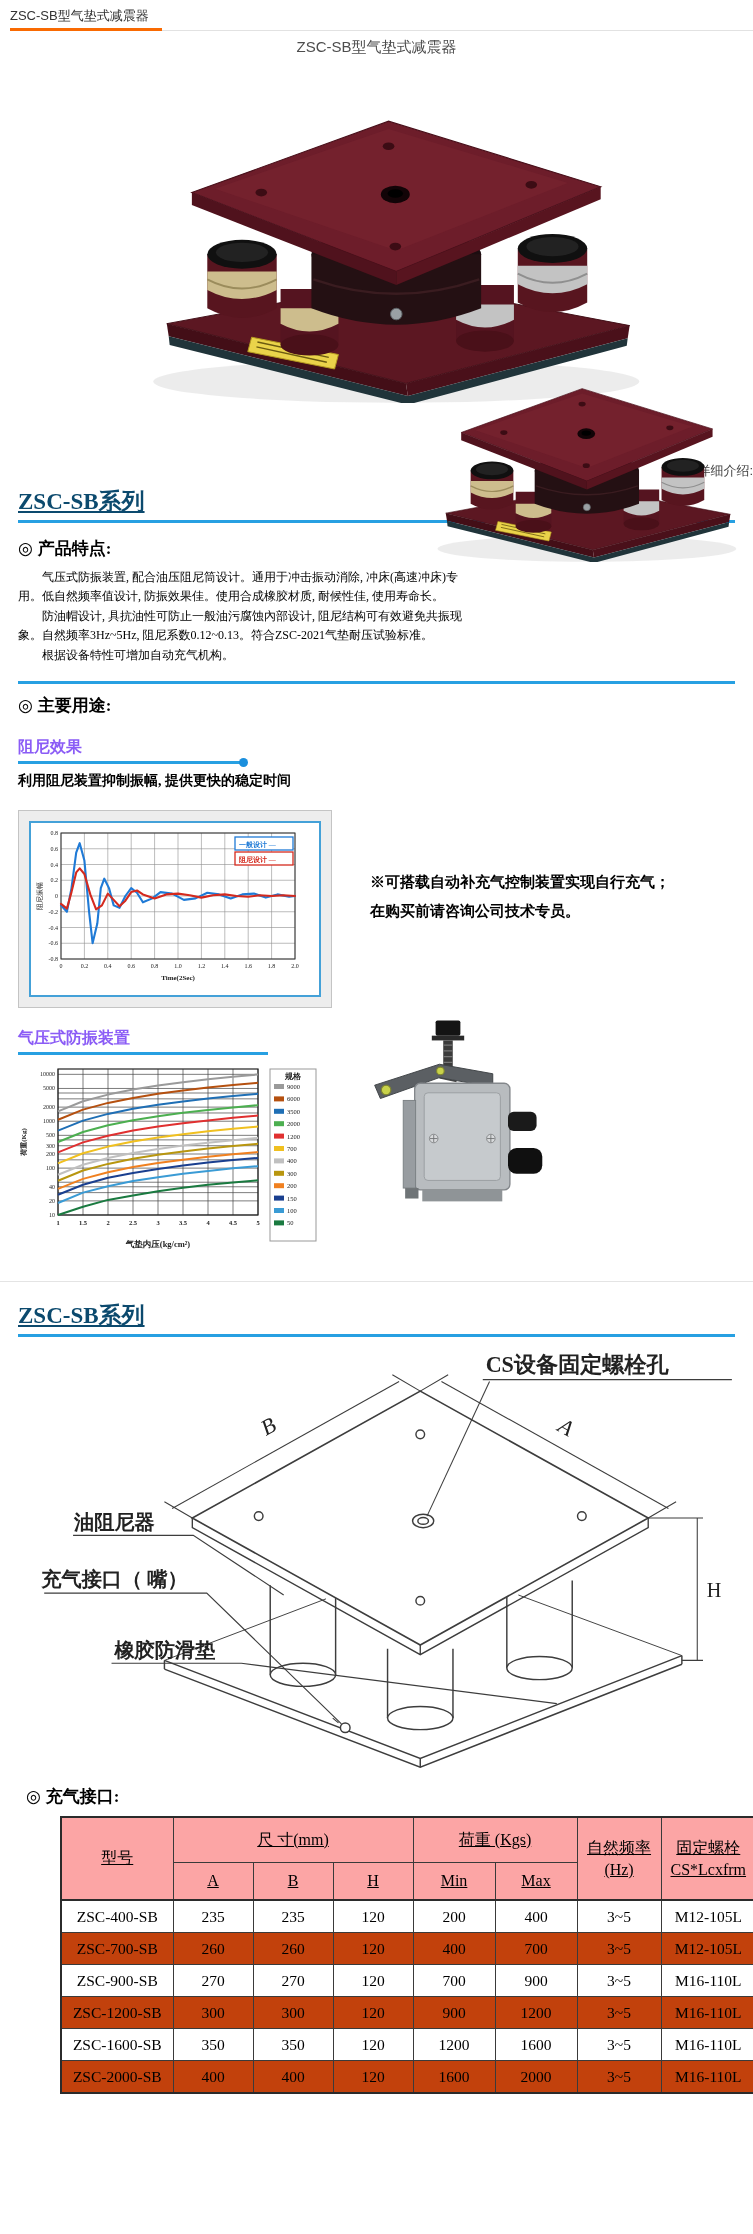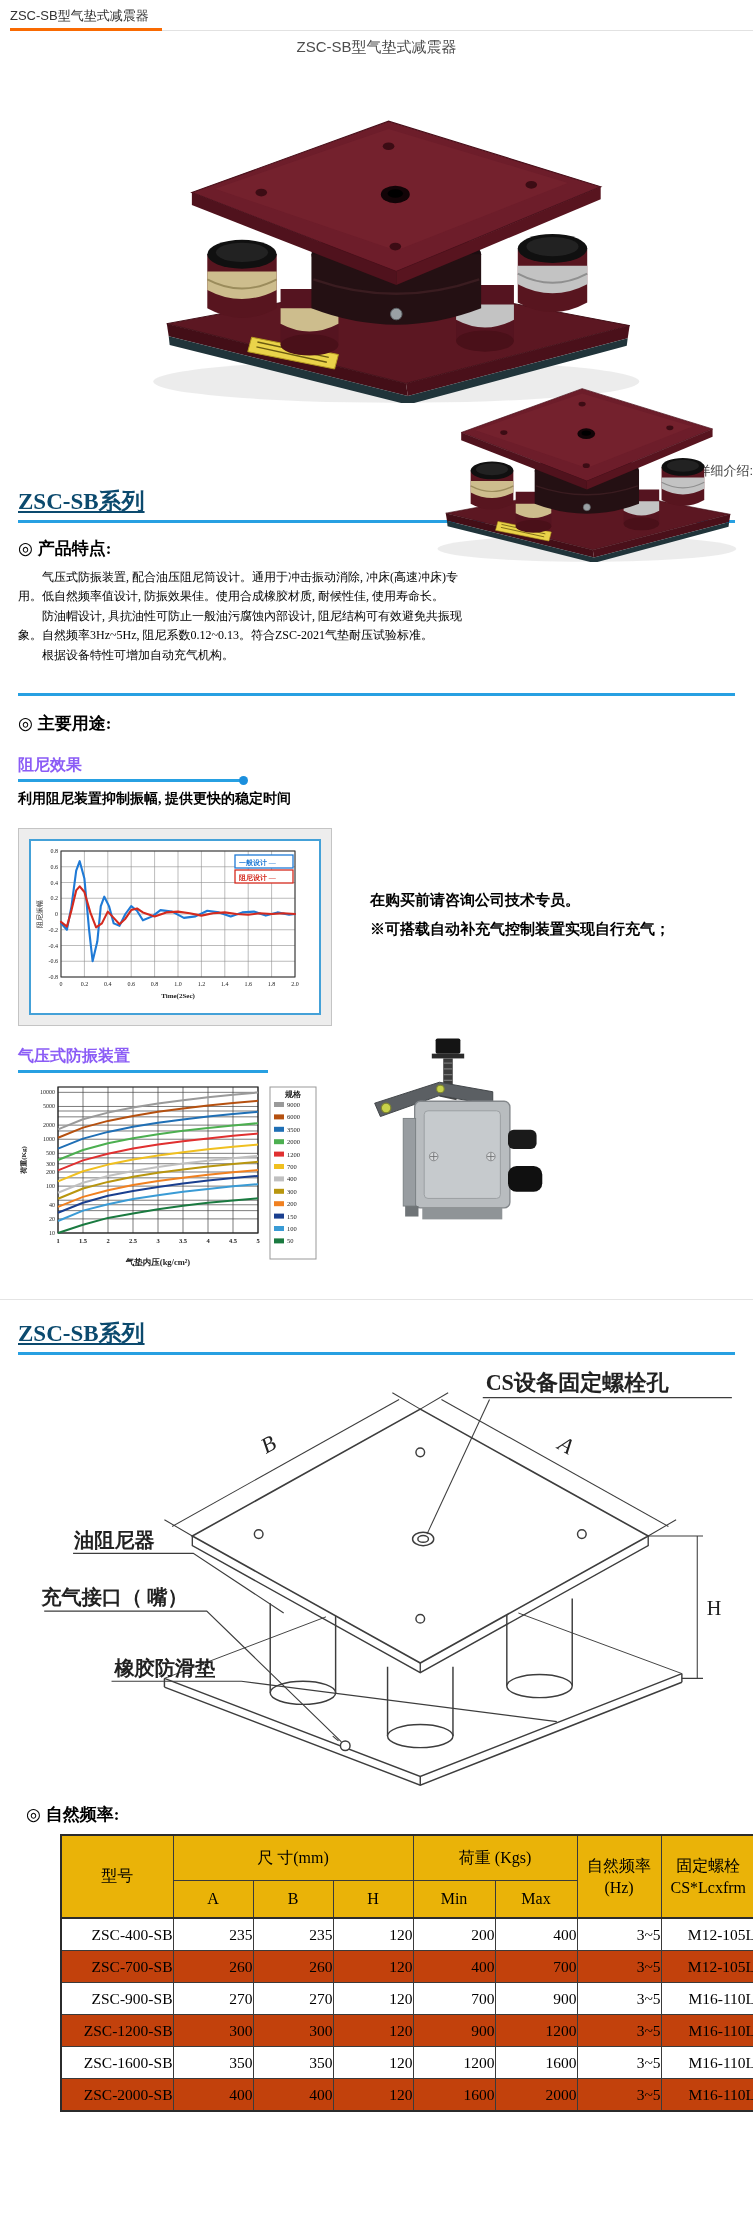--- a/index.html
+++ b/index.html
@@ -15,44 +15,44 @@
   .intro{margin:52px 0 6px 8px;font-family:"Liberation Sans","DejaVu Sans",sans-serif;font-size:13px;color:#3f3f3f;text-align:right;}
   .content{padding:0 18px;}
   .sec-rel{position:relative;}
   h2.series{margin:4px 0 0;font-size:23px;font-weight:bold;color:#0c4a6e;text-decoration:underline;}
   .blue-rule{height:3px;background:#27a0e2;margin-top:3px;}
   .bullet-line{margin-top:14px;font-size:17px;font-weight:bold;}
   .ring{font-size:17px;margin-right:5px;}
   .feature-text{width:446px;margin-top:8px;}
   .feature-text p{margin:0;font-size:12px;line-height:1.62;text-indent:2em;}
   .side-photo{position:absolute;right:-6px;top:-132px;}
-  .usage{margin-top:28px;border-top:3px solid #27a0e2;padding-top:12px;}
+  .usage{margin-top:16px;border-top:3px solid #27a0e2;padding-top:6px;}
   .usage p{margin:6px 0 0;width:438px;font-size:16px;line-height:1.62;text-indent:2em;}
   h3.blue-sub{margin:20px 0 0;font-size:16px;font-weight:bold;color:#8b5cf6;}
   .short-rule{position:relative;height:3px;background:#27a0e2;width:222px;margin-top:3px;}
   .short-rule .dot{position:absolute;right:-8px;top:-3px;width:9px;height:9px;border-radius:50%;background:#1b8fdd;}
   .short-rule2{height:3px;background:#27a0e2;width:250px;margin-top:3px;}
   .damp-caption{margin:8px 0 20px;font-size:14px;font-weight:bold;}
   .damp-row{display:flex;align-items:flex-start;}
   .chart-card{background:#ededed;border:1px solid #c4c4c4;padding:10px;width:292px;}
   .chart-frame{background:#fff;border:2px solid #44a1d8;padding:3px 2px;}
   .dnote{margin:58px 0 0 38px;font-size:15px;font-weight:600;line-height:1.9;}
   .load-row{display:flex;align-items:flex-start;margin-top:6px;}
   .valve-wrap{margin:-48px 0 0 28px;}
   .divider{border-top:1px solid #e4e4e4;margin-top:30px;}
   .diagram-wrap{margin-top:6px;}
   .spec-title{margin:10px 0 8px 8px;font-size:17px;font-weight:bold;}
   table.spec{border-collapse:collapse;margin-left:42px;width:695px;table-layout:fixed;
     font-size:15.5px;text-align:center;border:2px solid #2b2b2b;}
   table.spec th,table.spec td{border:1px solid #3a3a3a;padding:0;}
-  table.spec thead th{background:#eab308;font-weight:normal;}
+  table.spec thead th{background:#fca5a5;font-weight:normal;text-decoration:underline;}
   table.spec thead tr.h1 th{height:44px;font-size:16px;}
   table.spec thead tr.h2 th{height:36px;font-size:16px;}
   table.spec thead{border-bottom:2px solid #2b2b2b;}
-  table.spec tbody td{height:31px;text-align:right;}
+  table.spec tbody td{height:31px;}
   table.spec tbody tr.alt td{background:#c2410c;}
   .two-line div{line-height:1.35;}
 </style>
 </head>
 <body>
 
 <div class="top-bar">
   <span class="tab">ZSC-SB型气垫式减震器</span>
   <div class="tab-rule">
     <span class="tab-rule-active"></span>
@@ -237,22 +237,22 @@
             <text x="145" y="154" font-size="7" font-weight="bold" text-anchor="middle" fill="#222">Time(2Sec)</text>
             <text x="9" y="70" font-size="7" text-anchor="middle" fill="#222" transform="rotate(-90 9 70)">阻尼振幅</text>
             <rect x="202" y="11" width="58" height="13" fill="#fff" stroke="#1f7ad6" stroke-width="1.3"></rect>
             <text x="206" y="20.5" font-size="7" font-weight="bold" fill="#1f7ad6">一般设计 —</text>
             <rect x="202" y="26" width="58" height="13" fill="#fff" stroke="#d42a1e" stroke-width="1.3"></rect>
             <text x="206" y="35.5" font-size="7" font-weight="bold" fill="#d42a1e">阻尼设计 —</text>
           </svg>
       </div>
     </div>
     <div class="dnote">
+      <div>※可搭载自动补充气控制装置实现自行充气；</div>
       <div>在购买前请咨询公司技术专员。</div>
-      <div>※可搭载自动补充气控制装置实现自行充气；</div>
     </div>
   </div>
 
   <h3 class="blue-sub">气压式防振装置</h3>
   <div class="short-rule2"></div>
 
   <div class="load-row">
     <svg id="load-svg" width="302" height="190" viewBox="0 0 302 190">
         <line x1="40" y1="8" x2="40" y2="154" stroke="#444" stroke-width="0.7"></line>
         <text x="40" y="164" font-size="6.5" font-weight="bold" text-anchor="middle" fill="#222">1</text>
@@ -421,21 +421,21 @@
         <text x="24" y="253" font-size="21" font-weight="bold">充气接口（ 嘴）</text>
         <text x="100" y="326" font-size="21" font-weight="bold">橡胶防滑垫</text>
         <text x="256" y="94" font-size="23" font-style="italic" transform="rotate(-29 262 92)">B</text>
         <text x="560" y="94" font-size="23" font-style="italic" transform="rotate(29 566 92)">A</text>
         <text x="716" y="264" font-size="21">H</text>
       </g>
     </svg>
   </div>
 
   <div class="spec-title">
-    <span class="ring">◎</span><span>自然频率:</span>
+    <span class="ring">◎</span><span>充气接口:</span>
   </div>
 
   <table class="spec">
     <colgroup>
       <col style="width:112px">
         <col style="width:80px">
         <col style="width:80px">
         <col style="width:80px">
       <col style="width:82px">
         <col style="width:82px">

